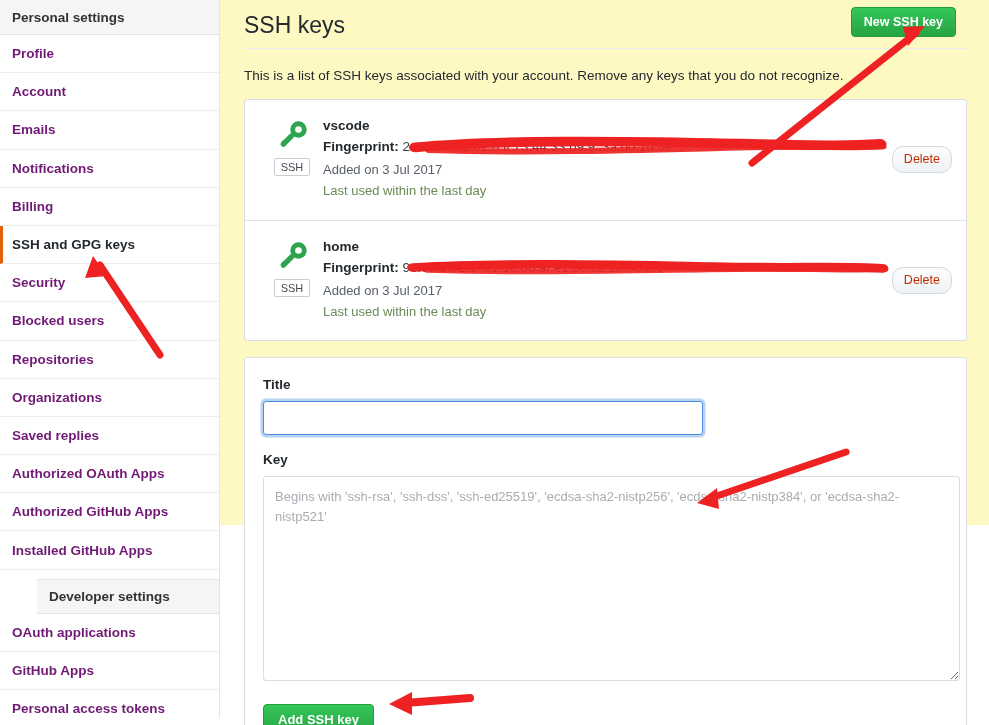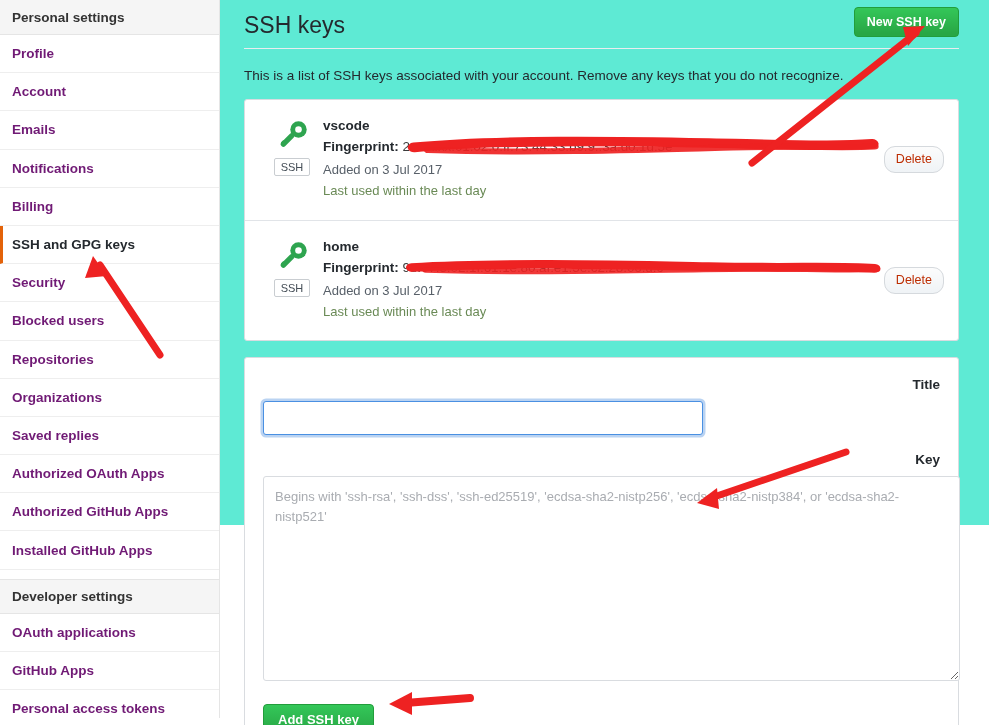--- a/index.html
+++ b/index.html
@@ -27,21 +27,21 @@
   .side-group-header {
     height: 35px;
     display: flex; align-items: center;
     padding-left: 12px;
     font-size: 13.5px;
     font-weight: bold;
     color: #333333;
     background: #f5f5f5;
     border-bottom: 1px solid #e5e5e5;
   }
-  .side-group-header.second { border-top: 1px solid #e5e5e5; }
+  .side-group-header.second { border-top: 1px solid #e5e5e5; margin-left: 37px; }
   .side-item {
     height: 38.2px;
     display: flex; align-items: center;
     padding-left: 12px;
     font-size: 13.5px;
     color: #701a75;
     border-bottom: 1px solid #eeeeee;
     background: #ffffff;
     cursor: pointer;
     white-space: nowrap;
@@ -54,39 +54,39 @@
     border-left: 3px solid #e36209;
     padding-left: 9px;
   }
   .side-spacer { height: 9px; background: #ffffff; }
 
   
   #main {
     position: absolute;
     left: 220px; top: 0;
     width: 769px; height: 525px;
-    padding: 0 30px 0 24px;
-    background: #5eead4;
+    padding: 0 22px 0 24px;
+    background: #fef9c3;
   }
   #page-head {
     position: relative;
     padding-top: 8px;
     height: 49px;
     border-bottom: 1px solid #eaecef;
   }
   #page-title {
     font-size: 23px;
     font-weight: normal;
     color: #24292e;
     margin: 0;
     line-height: 34px;
   }
   #btn-new-ssh {
     position: absolute;
-    right: 0; top: 7px;
+    right: 11px; top: 7px;
     height: 30px;
     padding: 0 12px;
     background: linear-gradient(#34c759 0%, #28a745 90%);
     background-color: #2cbe4e;
     border: 1px solid #229d3b;
     border-radius: 4px;
     color: #ffffff;
     font-size: 12.5px;
     font-weight: bold;
     cursor: pointer;
@@ -194,21 +194,20 @@
     background: #ffffff;
     padding: 18px 18px 22px 18px;
   }
   .field-label {
     font-size: 13.5px;
     font-weight: bold;
     color: #24292e;
     line-height: 18px;
     margin-bottom: 7px;
     display: block;
-    text-align: right;
   }
   #title-input {
     display: block;
     width: 440px;
     height: 34px;
     border: 1px solid #4a90e2;
     border-radius: 3px;
     outline: none;
     box-shadow: 0 0 0 2.5px rgba(129,175,232,0.55);
     padding: 0 9px;

